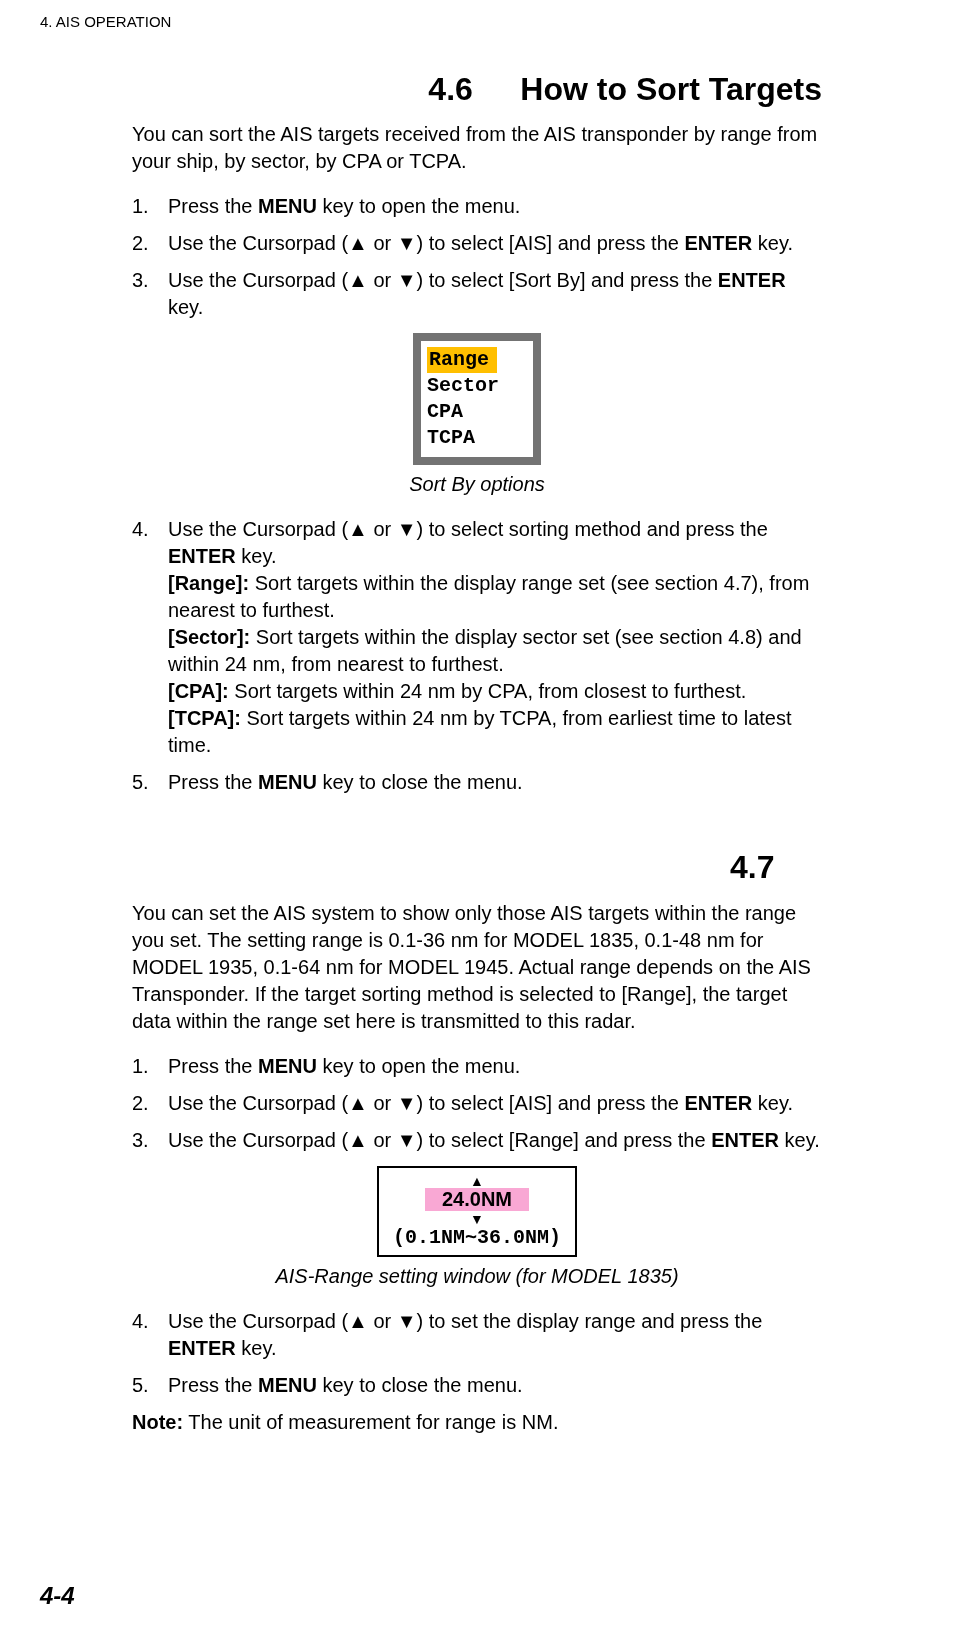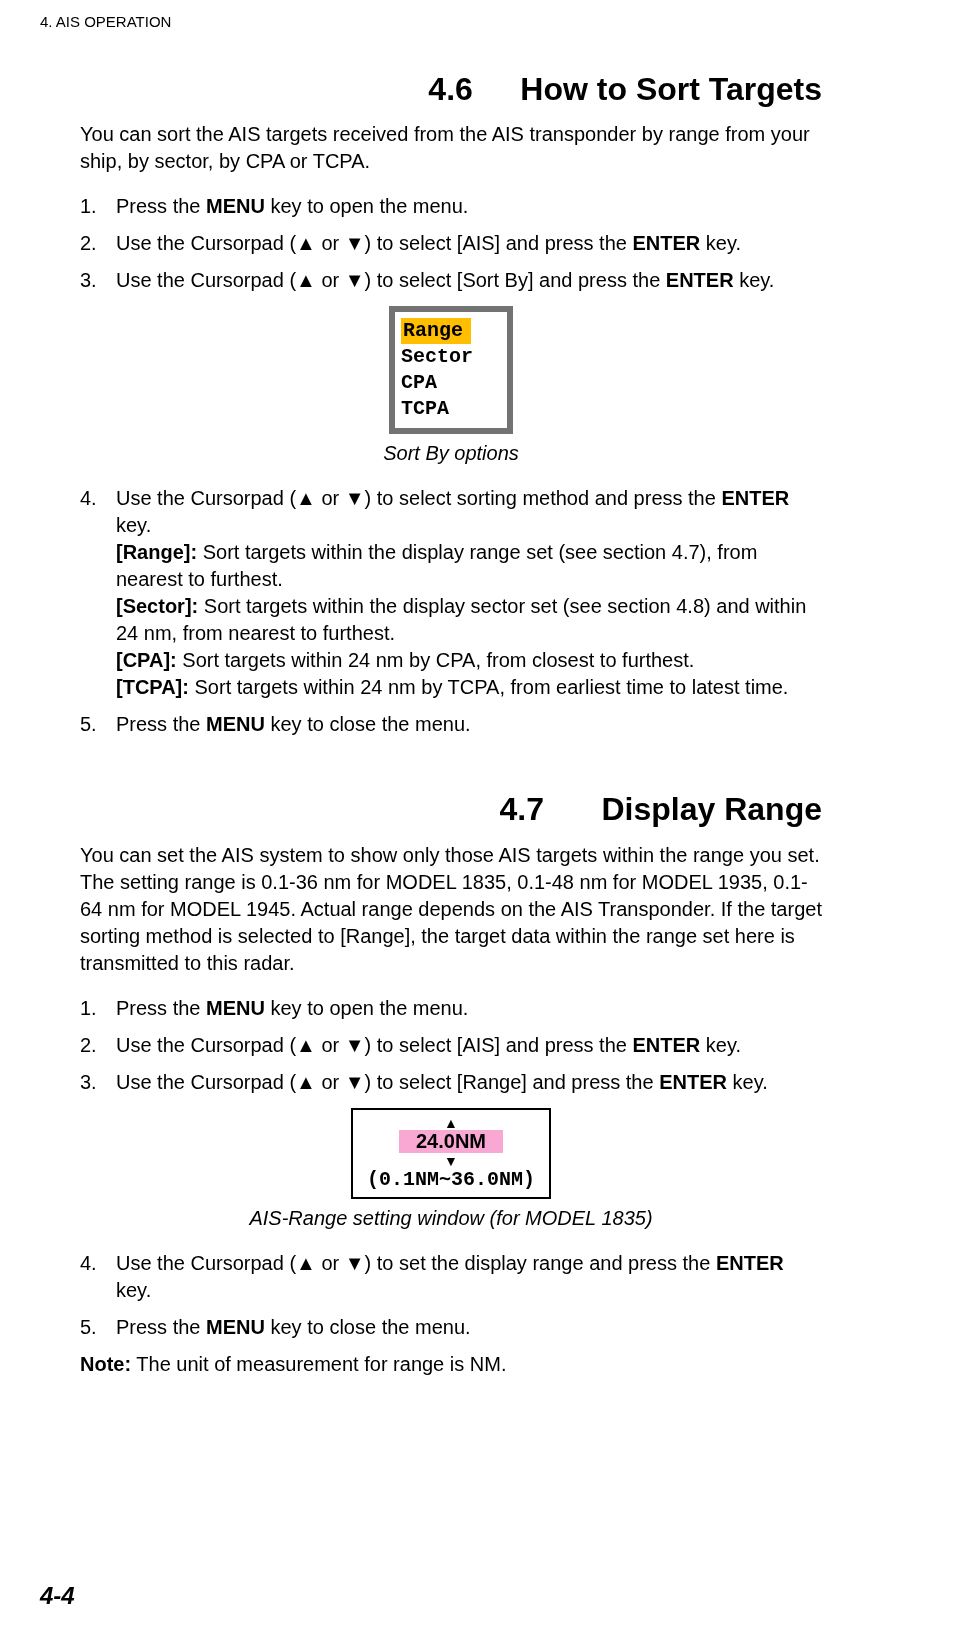--- a/index.html
+++ b/index.html
@@ -29,21 +29,21 @@
   .sec-num {
     width: 92px;
     font-size: 32px;
     font-weight: bold;
   }
   .sec-title {
     font-size: 32px;
     font-weight: bold;
   }
   .indent-block {
-    margin-left: 40px;
+    margin-left: 92px;
   }
   .p {
     margin-top: 10px;
   }
   .ol {
     list-style: none;
     padding: 0;
     margin: 18px 0 0 0;
   }
   .ol > li {
@@ -62,21 +62,21 @@
     text-align: center;
     font-style: italic;
     margin-top: 6px;
   }
   .fig-wrap {
     display: flex;
     justify-content: center;
     margin-top: 12px;
   }
   .sortby-box {
-    border: 6px solid #737373;
+    border: 8px solid #737373;
     background: #fff;
     padding: 6px 10px 6px 6px;
     font-family: "Courier New", monospace;
     font-weight: bold;
     font-size: 20px;
     line-height: 1.3;
     width: 96px;
   }
   .sortby-box .sel {
     background: #ffbf00;
@@ -173,21 +173,20 @@
         <span class="num">5.</span>
         <span class="body">
           <span>Press the </span><span class="bold">MENU</span><span> key to close the menu.</span>
         </span>
       </li>
     </ol>
   </div>
 
   <div class="section-row" style="margin-top:50px;gap:10px;">
     <div class="sec-num">4.7</div>
-    <div class="sec-title">Display Range</div>
   </div>
 
   <div class="indent-block">
     <div class="p">You can set the AIS system to show only those AIS targets within the range you set. The setting range is 0.1-36 nm for MODEL 1835, 0.1-48 nm for MODEL 1935, 0.1-64 nm for MODEL 1945. Actual range depends on the AIS Transponder. If the target sorting method is selected to [Range], the target data within the range set here is transmitted to this radar.</div>
 
     <ol class="ol">
       <li>
         <span class="num">1.</span>
         <span class="body">
           <span>Press the </span><span class="bold">MENU</span><span> key to open the menu.</span>

